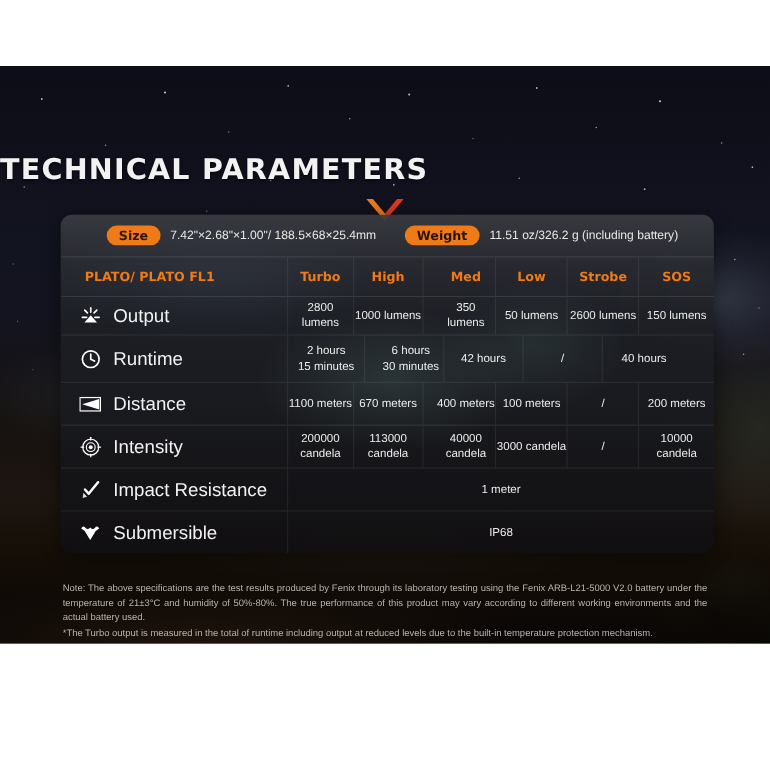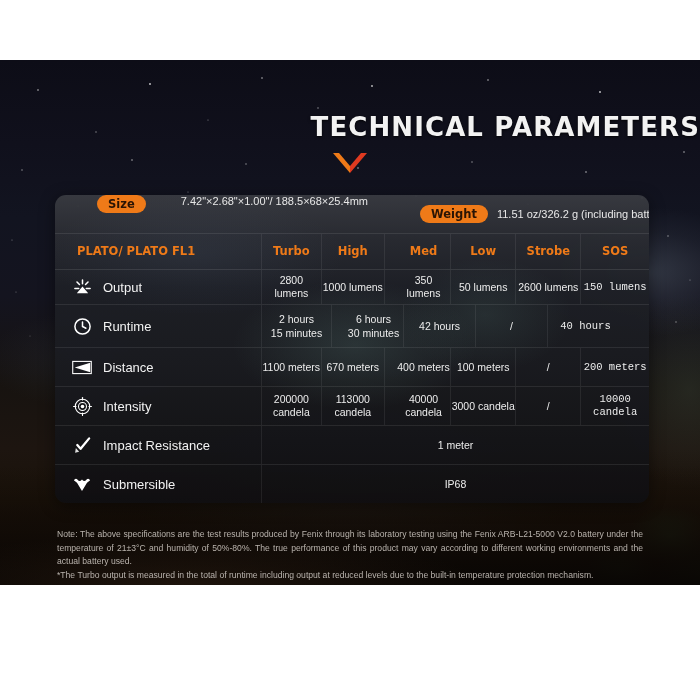--- a/index.html
+++ b/index.html
@@ -67,23 +67,23 @@
     background:
       radial-gradient(ellipse 420px 70px at 180px 120px, rgba(45,30,18,0.55) 0%, rgba(0,0,0,0) 72%),
       linear-gradient(180deg, rgba(20,13,7,0) 0%, rgba(16,10,6,0.75) 55%, rgba(9,6,4,0.95) 100%);
     pointer-events: none;
   }
 
   
   #title-block {
     position: absolute;
     left: 0;
-    top: 112px;
+    top: 140px;
     width: 700px;
-    text-align: right;
+    text-align: left;
   }
   #main-title {
     font-size: 26px;
     font-weight: bold;
     letter-spacing: 1.1px;
     color: #f2f2f2;
     font-family: "DejaVu Sans", sans-serif;
     text-shadow: 0 1px 3px rgba(0,0,0,0.8);
   }
   #chevron {
@@ -104,24 +104,24 @@
       radial-gradient(ellipse 170px 90px at 300px 150px, rgba(120,170,160,0.17) 0%, rgba(0,0,0,0) 72%),
       radial-gradient(ellipse 120px 80px at 430px 120px, rgba(110,160,150,0.13) 0%, rgba(0,0,0,0) 72%),
       radial-gradient(ellipse 200px 80px at 140px 60px, rgba(90,110,140,0.12) 0%, rgba(0,0,0,0) 75%),
       linear-gradient(180deg, rgba(58,60,66,0.93) 0%, rgba(42,44,50,0.93) 14%, rgba(30,32,38,0.93) 30%, rgba(26,27,32,0.94) 55%, rgba(20,20,24,0.95) 80%, rgba(16,15,17,0.96) 100%);
     box-shadow: 0 3px 16px rgba(0,0,0,0.45);
   }
 
   
   #meta-row {
     display: flex;
+    align-items: center;
     height: 38px;
     padding: 0 0 0 42px;
     border-bottom: 1px solid rgba(255,255,255,0.09);
-    gap: 26px;
   }
   .pill {
     display: inline-flex;
     align-items: center;
     justify-content: center;
     height: 18px;
     padding: 0 11px;
     border-radius: 9px;
     background: #ef7a18;
     color: #2a1404;
@@ -170,30 +170,30 @@
     color: #ececec;
     font-size: 10.5px;
     line-height: 13px;
     border-left: 1px solid rgba(255,255,255,0.075);
   }
   .cell.first {
     border-left: none;
     justify-content: flex-start;
     padding-left: 16px;
     gap: 10px;
-    font-size: 13px;
+    font-size: 17px;
     color: #f2f2f2;
   }
   .c-label { width: 206px; flex-shrink: 0; }
   .c-turbo  { width: 66px; }
   .c-high   { width: 70px; }
   .c-med    { width: 72px; padding-left: 12px; }
   .c-low    { width: 72px; }
   .c-strobe { width: 72px; }
-  .c-sos    { width: 76px; font-family: Liberation Mono, monospace; }
+  .c-sos    { width: 76px; }
   .c-merged { flex: 1; }
   .row-h { height: 34px; }
   .row-h2 { height: 42px; }
   .row-h3 { height: 38px; }
   .two-line { display: flex; flex-direction: column; gap: 1px; }
   .icon-wrap {
     width: 22px;
     height: 22px;
     display: flex;
     align-items: center;

